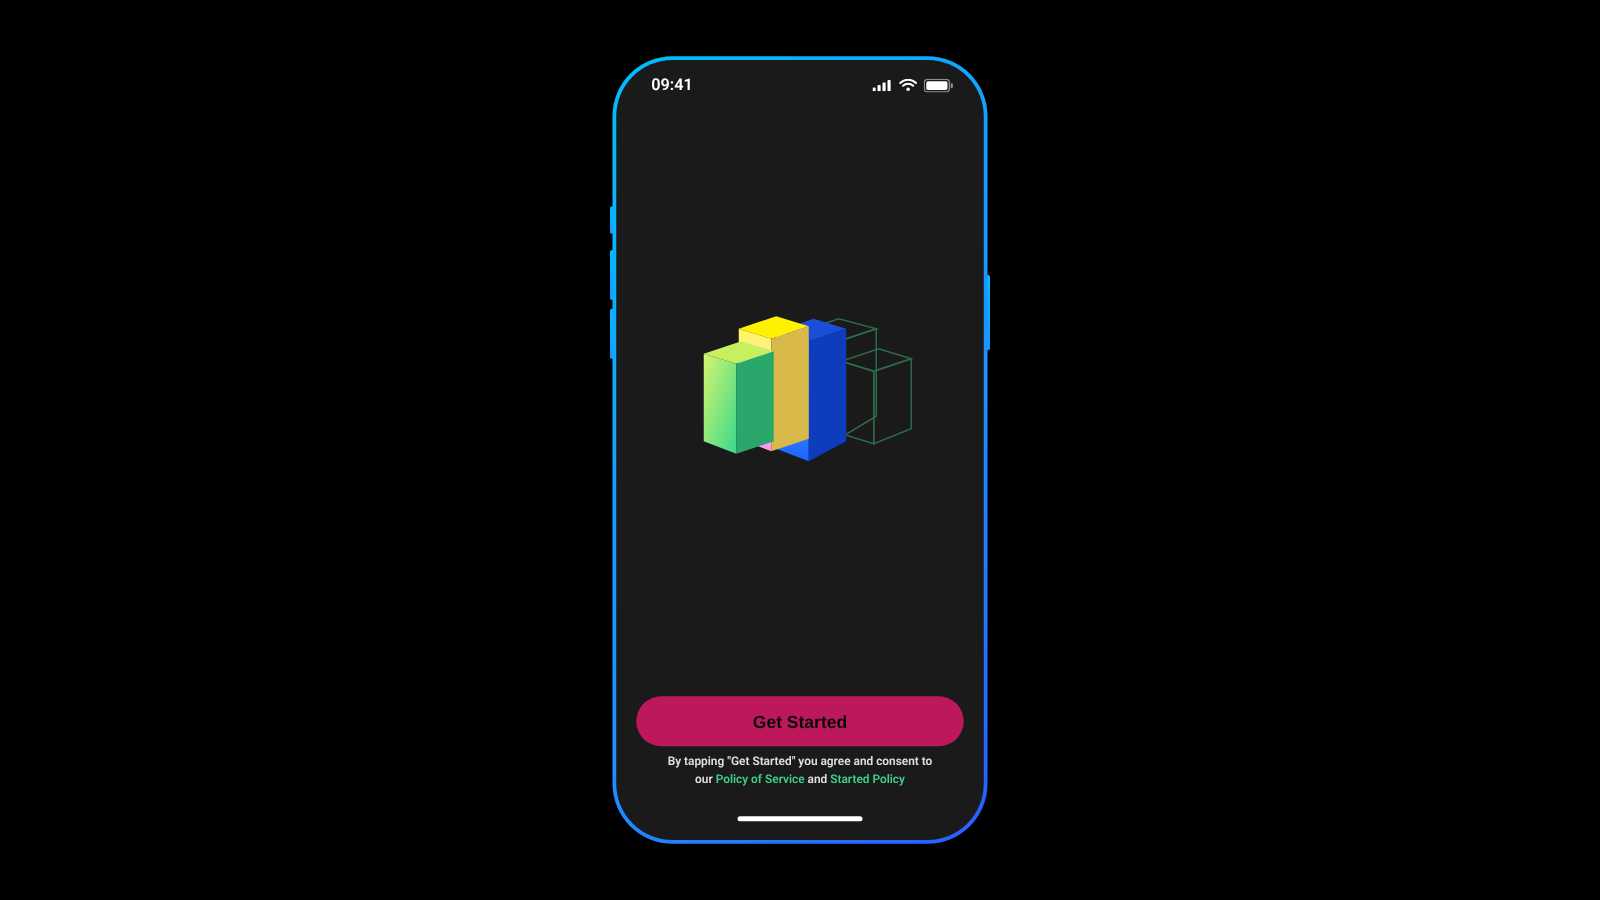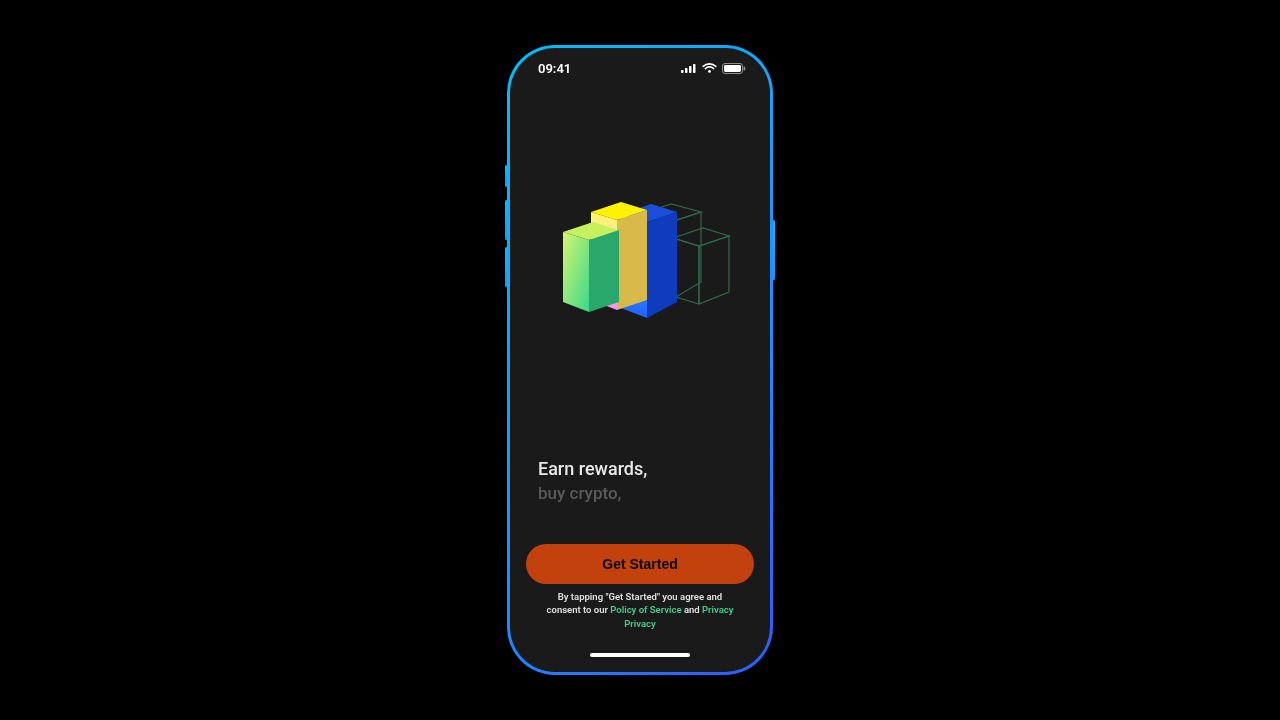--- a/index.html
+++ b/index.html
@@ -7,21 +7,21 @@
     width: 1280px;
     height: 720px;
     background: #000;
     display: flex;
     align-items: center;
     justify-content: center;
     font-family: -apple-system, BlinkMacSystemFont, "Segoe UI", Roboto, sans-serif;
     overflow: hidden;
   }
   .phone-frame {
-    width: 266px;
+    width: 300px;
     height: 630px;
     border-radius: 48px;
     background: linear-gradient(135deg, #00bfff 0%, #1e90ff 60%, #2b5cff 100%);
     padding: 3px;
     position: relative;
   }
   .phone-inner {
     width: 100%;
     height: 100%;
     background: #1a1a1a;
@@ -88,21 +88,21 @@
   }
   
   .cta-wrap {
     padding: 0 16px 8px;
   }
   .get-started {
     width: 100%;
     height: 40px;
     border: none;
     border-radius: 24px;
-    background: #c2410c;
+    background: #be185d;
     color: #0a0a0a;
     font-size: 14px;
     font-weight: 600;
     cursor: pointer;
   }
   .legal {
     padding: 6px 18px 0;
     text-align: center;
     font-size: 9.5px;
     line-height: 1.4;
@@ -208,29 +208,25 @@
         </g>
 
         <g>
           <path d="M18 50 L48 40 L74 48 L44 58 Z" fill="#c7f05e"></path>
           <path d="M18 50 L18 120 L44 130 L44 58 Z" fill="url(#g1)"></path>
           <path d="M44 58 L74 48 L74 120 L44 130 Z" fill="#2aa86b"></path>
         </g>
       </svg>
     </div>
 
-    <div class="taglines">
-      <div class="tagline-primary">Earn rewards,</div>
-      <div class="tagline-secondary">buy crypto,</div>
-    </div>
 
     <div class="cta-wrap">
       <button class="get-started">Get Started</button>
       <div class="legal">
-        <span>By tapping "Get Started" you agree and consent to our </span><a href="#">Policy of Service</a><span> and </span><a href="#">Privacy Privacy</a>
+        <span>By tapping "Get Started" you agree and consent to our </span><a href="#">Policy of Service</a><span> and </span><a href="#">Started Policy</a>
       </div>
     </div>
 
     <div class="home-indicator">
       <div class="bar"></div>
     </div>
 
   </div>
 </div>
 

